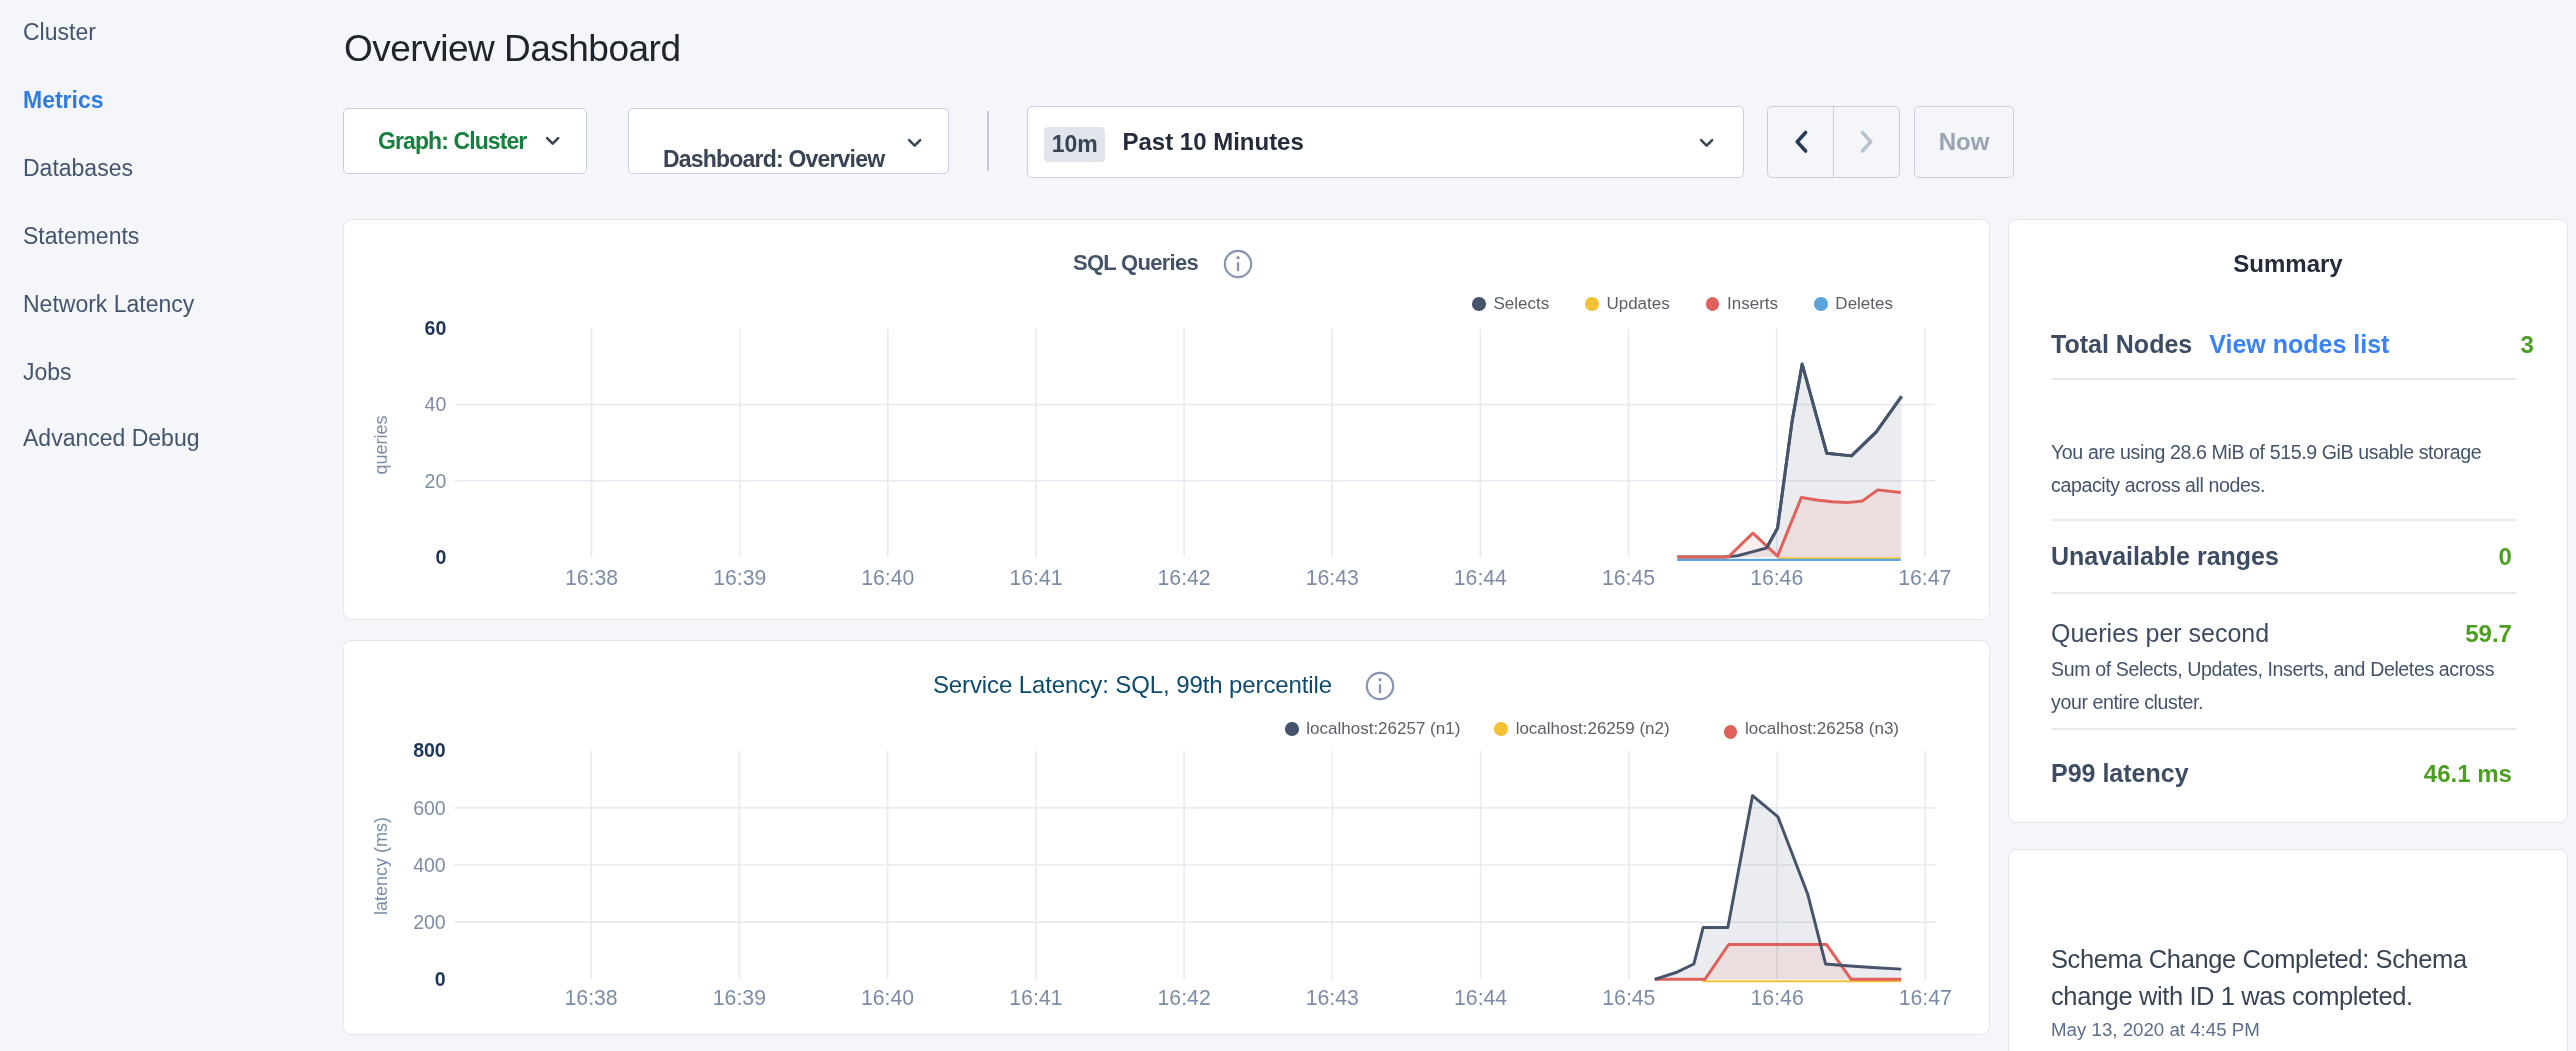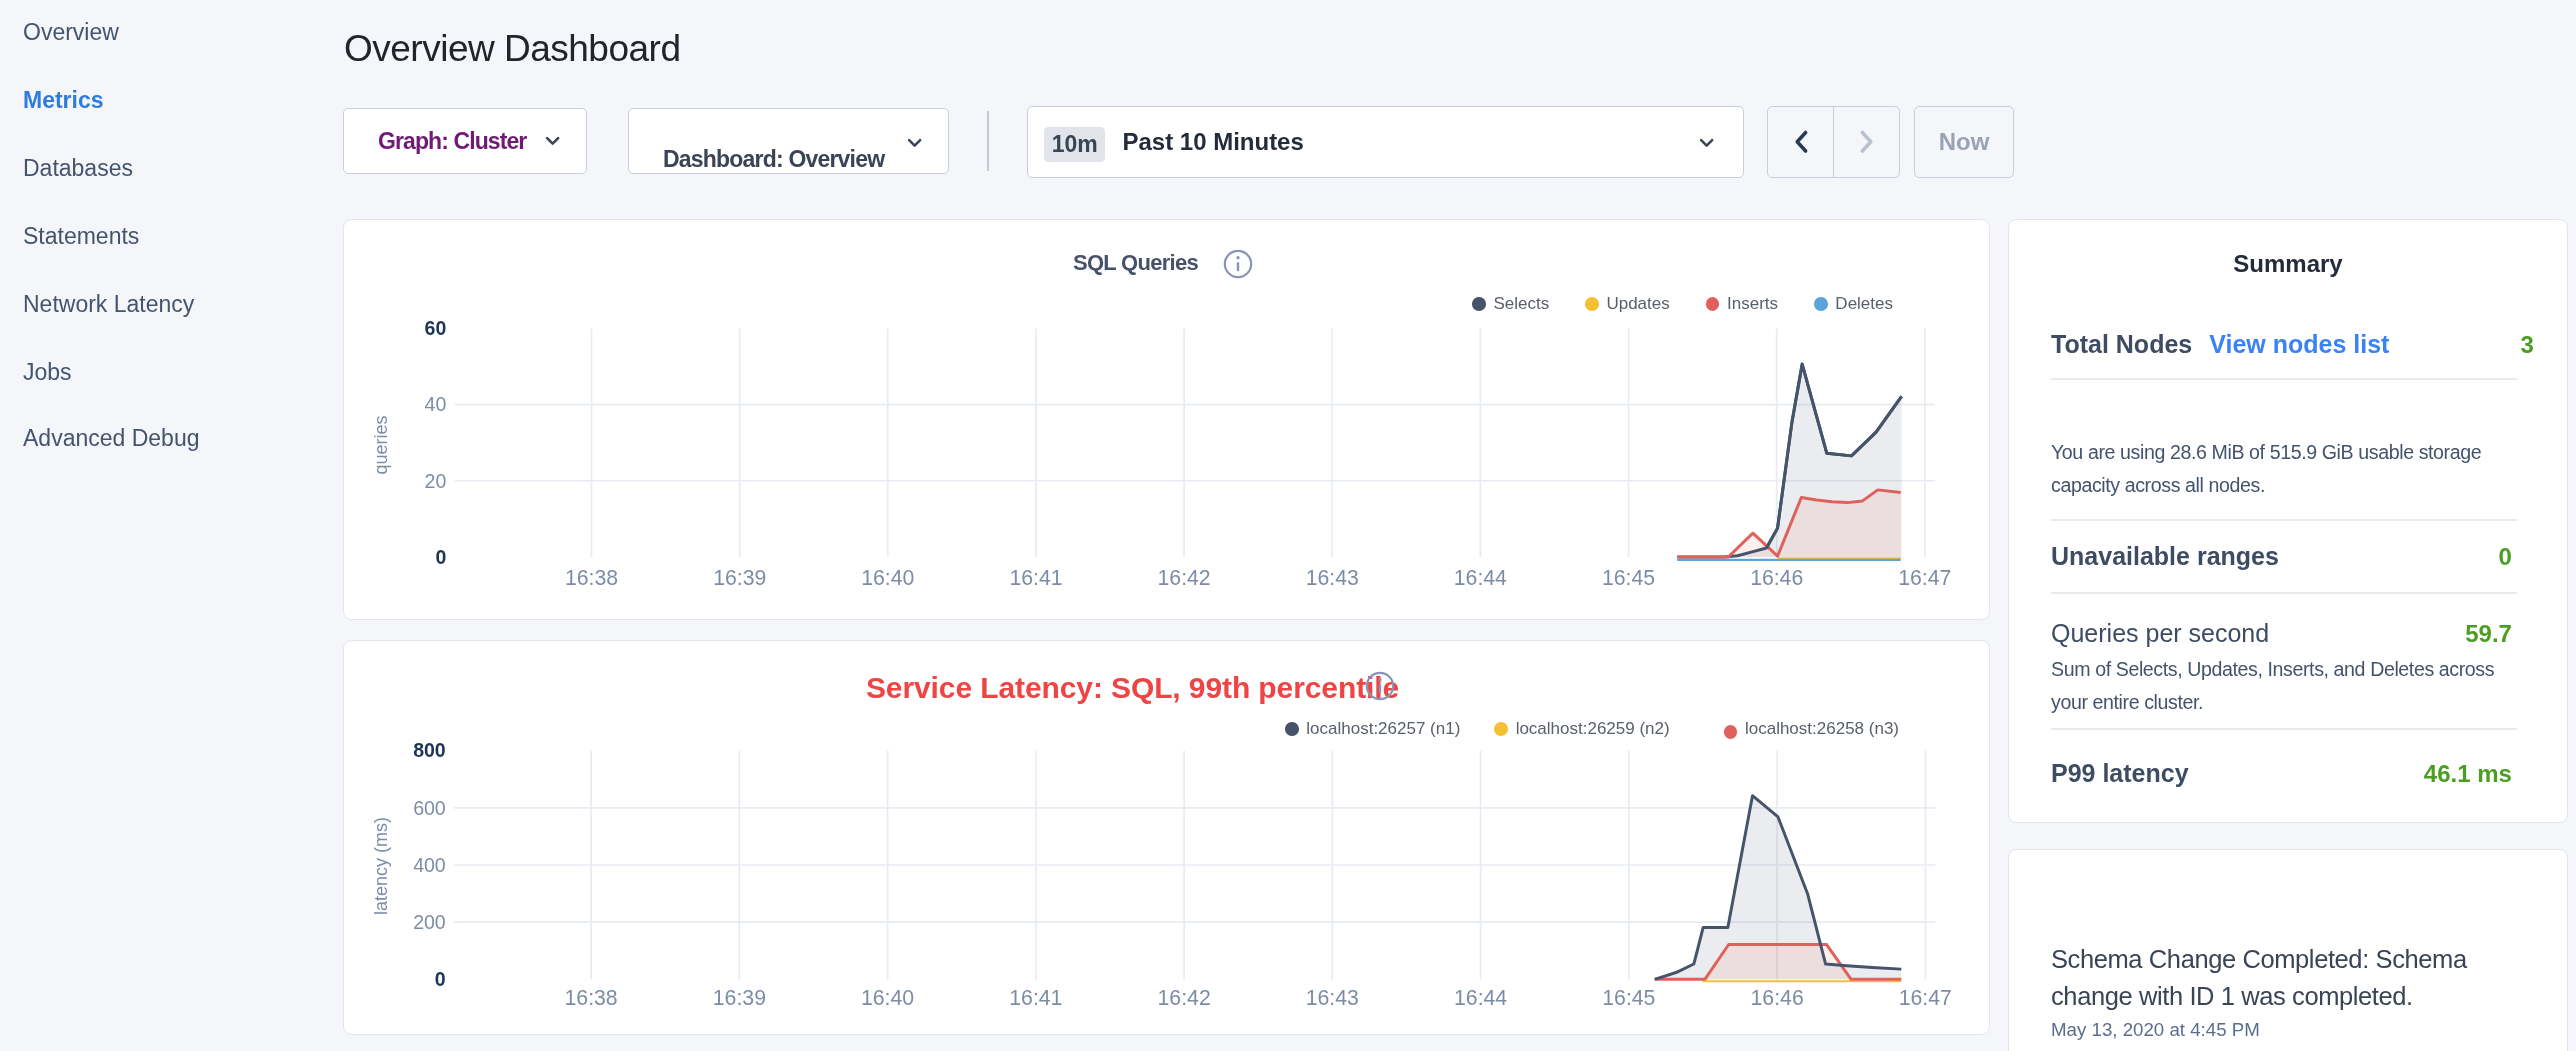--- a/index.html
+++ b/index.html
@@ -3,32 +3,32 @@
   * { margin:0; padding:0; box-sizing:border-box; }
   html,body { width:2576px; height:1051px; overflow:hidden; background:#f4f6fa;
     font-family:"Liberation Sans",sans-serif; }
   .abs { position:absolute; }
   .card { position:absolute; background:#fff; border:1.7px solid #e2e5ea; border-radius:8.5px; }
   .nav { position:absolute; left:23px; font-size:23px; color:#44546e; }
 </style></head>
 <body>
 <div class="abs" style="left:0;top:0;width:2576px;height:1051px">
 
-  <div class="nav" style="top:18.7px">Overview</div>
+  <div class="nav" style="top:18.7px">Cluster</div>
   <div class="nav" style="top:87px;color:#2e7ce0;font-weight:bold">Metrics</div>
   <div class="nav" style="top:155px">Databases</div>
   <div class="nav" style="top:223px">Statements</div>
   <div class="nav" style="top:291px">Network Latency</div>
   <div class="nav" style="top:359px">Jobs</div>
   <div class="nav" style="top:425px">Advanced Debug</div>
 
   <div class="abs" style="left:344px;top:28px;font-size:37px;letter-spacing:-0.5px;color:#20242b">Overview Dashboard</div>
 
   <div class="abs" style="left:343px;top:108px;width:244px;height:66px;background:#fff;border:1.7px solid #c8cedc;border-radius:5.1px;display:flex;align-items:center;padding:0 25.5px 0 34px;position:absolute">
-    <span style="font-weight:bold;font-size:23px;color:#701a75;letter-spacing:-0.9px">Graph: Cluster</span>
+    <span style="font-weight:bold;font-size:23px;color:#15803d;letter-spacing:-0.9px">Graph: Cluster</span>
     <span style="position:absolute;right:25.5px;top:27px;display:flex">
         <svg width="15.3" height="10.2" viewBox="0 0 18 12">
           <polyline points="2.5,2.5 9,9 15.5,2.5" fill="none" stroke="#394455" stroke-width="3.0" stroke-linecap="round" stroke-linejoin="round"></polyline>
         </svg>
       </span>
   </div>
   <div class="abs" style="left:628px;top:108px;width:321px;height:66px;background:#fff;border:1.7px solid #c8cedc;border-radius:5.1px;display:flex;align-items:flex-end;padding:0 25.5px 0 34px;position:absolute">
     <span style="font-weight:bold;font-size:23px;color:#394455;letter-spacing:-0.8px">Dashboard: Overview</span>
     <span style="position:absolute;right:25.5px;top:29px;display:flex">
         <svg width="15.3" height="10.2" viewBox="0 0 18 12">
@@ -155,21 +155,21 @@
         <text x="641.7" y="430" text-anchor="middle" style="font:25px 'Liberation Sans',sans-serif;fill:#7d8ca6">16:40</text>
         <text x="816.1" y="430" text-anchor="middle" style="font:25px 'Liberation Sans',sans-serif;fill:#7d8ca6">16:41</text>
         <text x="990.5" y="430" text-anchor="middle" style="font:25px 'Liberation Sans',sans-serif;fill:#7d8ca6">16:42</text>
         <text x="1164.8" y="430" text-anchor="middle" style="font:25px 'Liberation Sans',sans-serif;fill:#7d8ca6">16:43</text>
         <text x="1339.2" y="430" text-anchor="middle" style="font:25px 'Liberation Sans',sans-serif;fill:#7d8ca6">16:44</text>
         <text x="1513.6" y="430" text-anchor="middle" style="font:25px 'Liberation Sans',sans-serif;fill:#7d8ca6">16:45</text>
         <text x="1688.0" y="430" text-anchor="middle" style="font:25px 'Liberation Sans',sans-serif;fill:#7d8ca6">16:46</text>
         <text x="1862.3" y="430" text-anchor="middle" style="font:25px 'Liberation Sans',sans-serif;fill:#7d8ca6">16:47</text>
       </svg>
     <div class="abs" style="left:0;top:30px;width:100%;text-align:center">
-      <span style="font-weight:bold;font-size:30px;letter-spacing:-0.1px;color:#ef4444;position:relative;left:-34px">Service Latency: SQL, 99th percentile</span>
+      <span style="font-weight:normal;font-size:24px;letter-spacing:-0.1px;color:#0c4a6e;position:relative;left:-34px">Service Latency: SQL, 99th percentile</span>
     </div>
     <svg width="34" height="34" viewBox="0 0 40 40" style="position:absolute;left:1019px;top:28px">
         <circle cx="20" cy="20" r="15.5" fill="none" stroke="#8a94b3" stroke-width="2.6"></circle>
         <rect x="18.6" y="17.5" width="2.8" height="11" rx="1.2" fill="#8a94b3"></rect>
         <circle cx="20" cy="12.5" r="2" fill="#8a94b3"></circle>
       </svg>
     <div style="position:absolute;right:90px;top:78px;display:flex;align-items:center;font-size:17px;color:#5a6069;white-space:nowrap">
         <span style="display:inline-flex;align-items:center;margin-left:0px">
           <span style="width:13.6px;height:13.6px;border-radius:50%;background:#45536b;margin-right:7.7px;flex:none"></span>
           <span>localhost:26257 (n1)</span>

